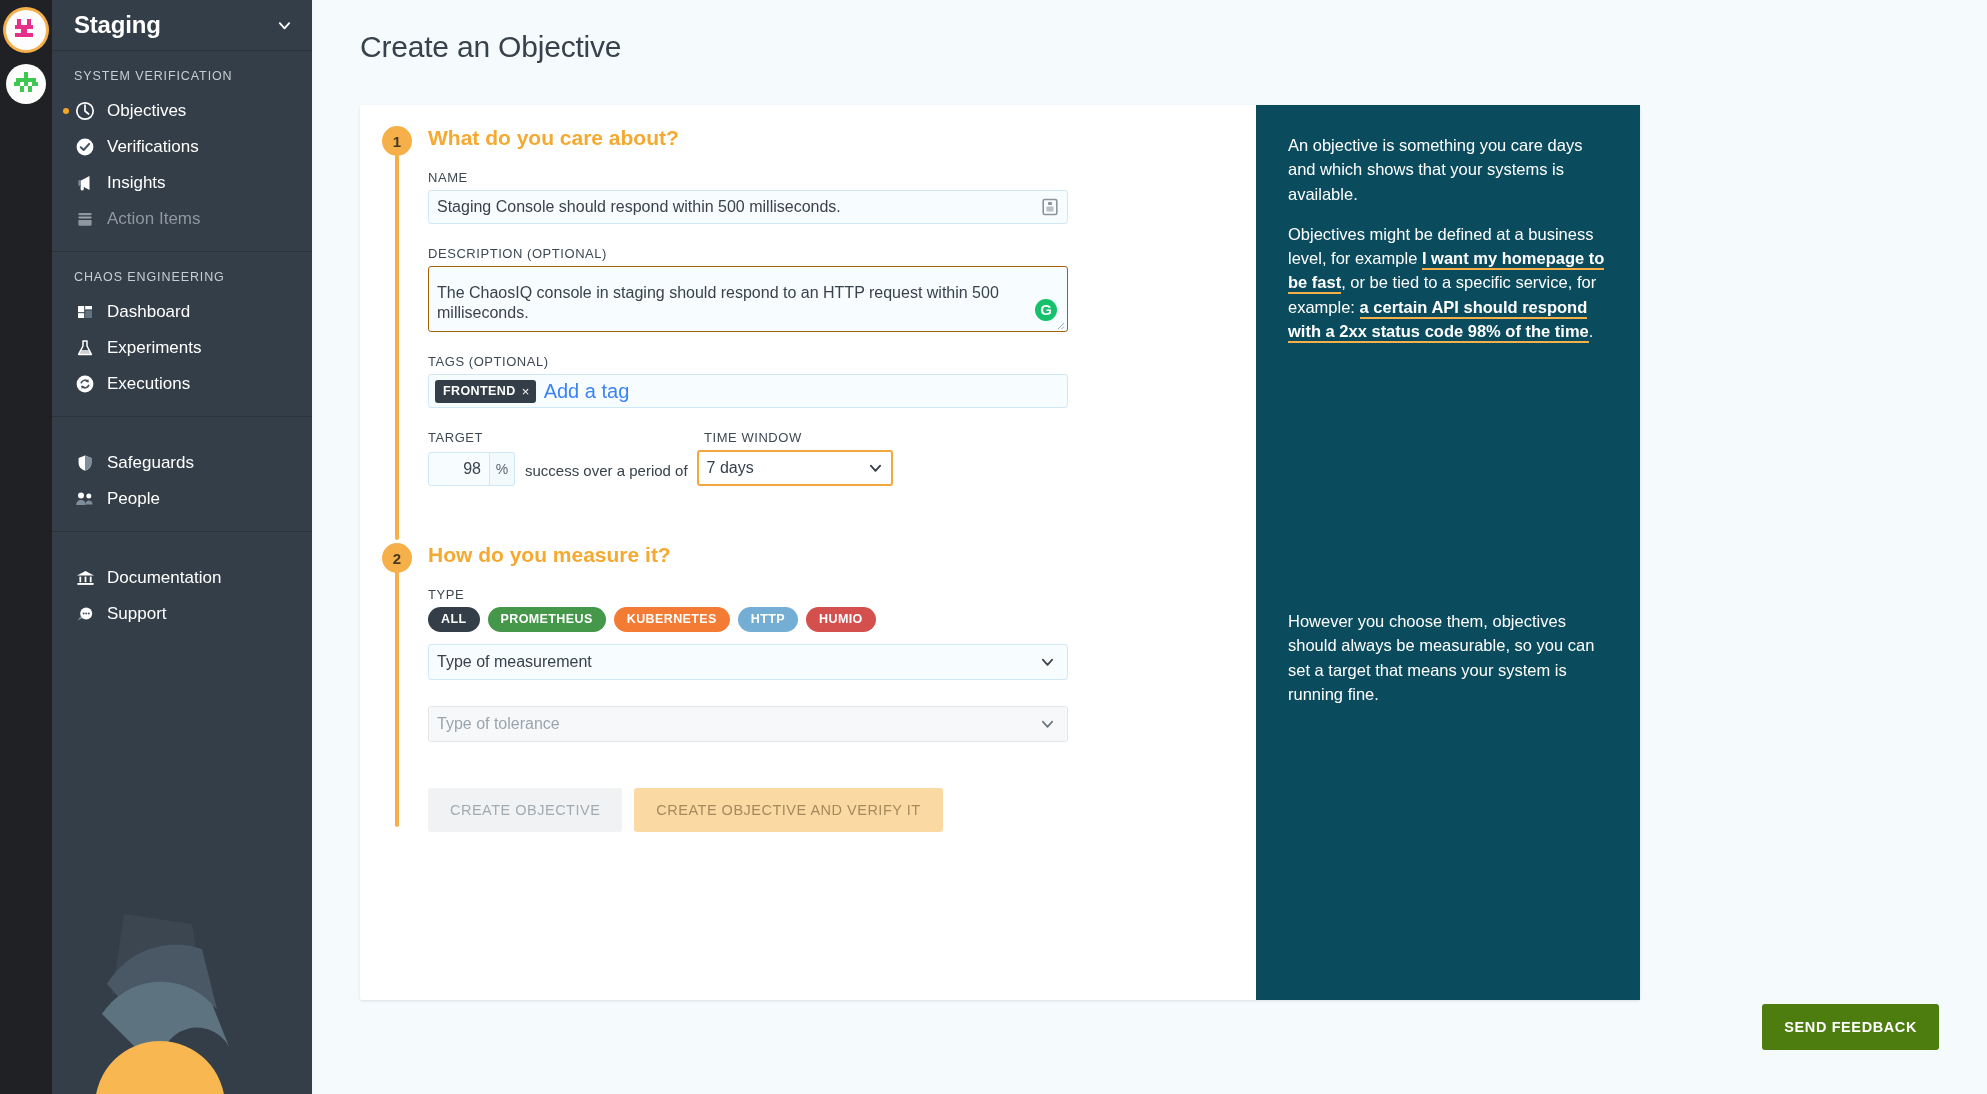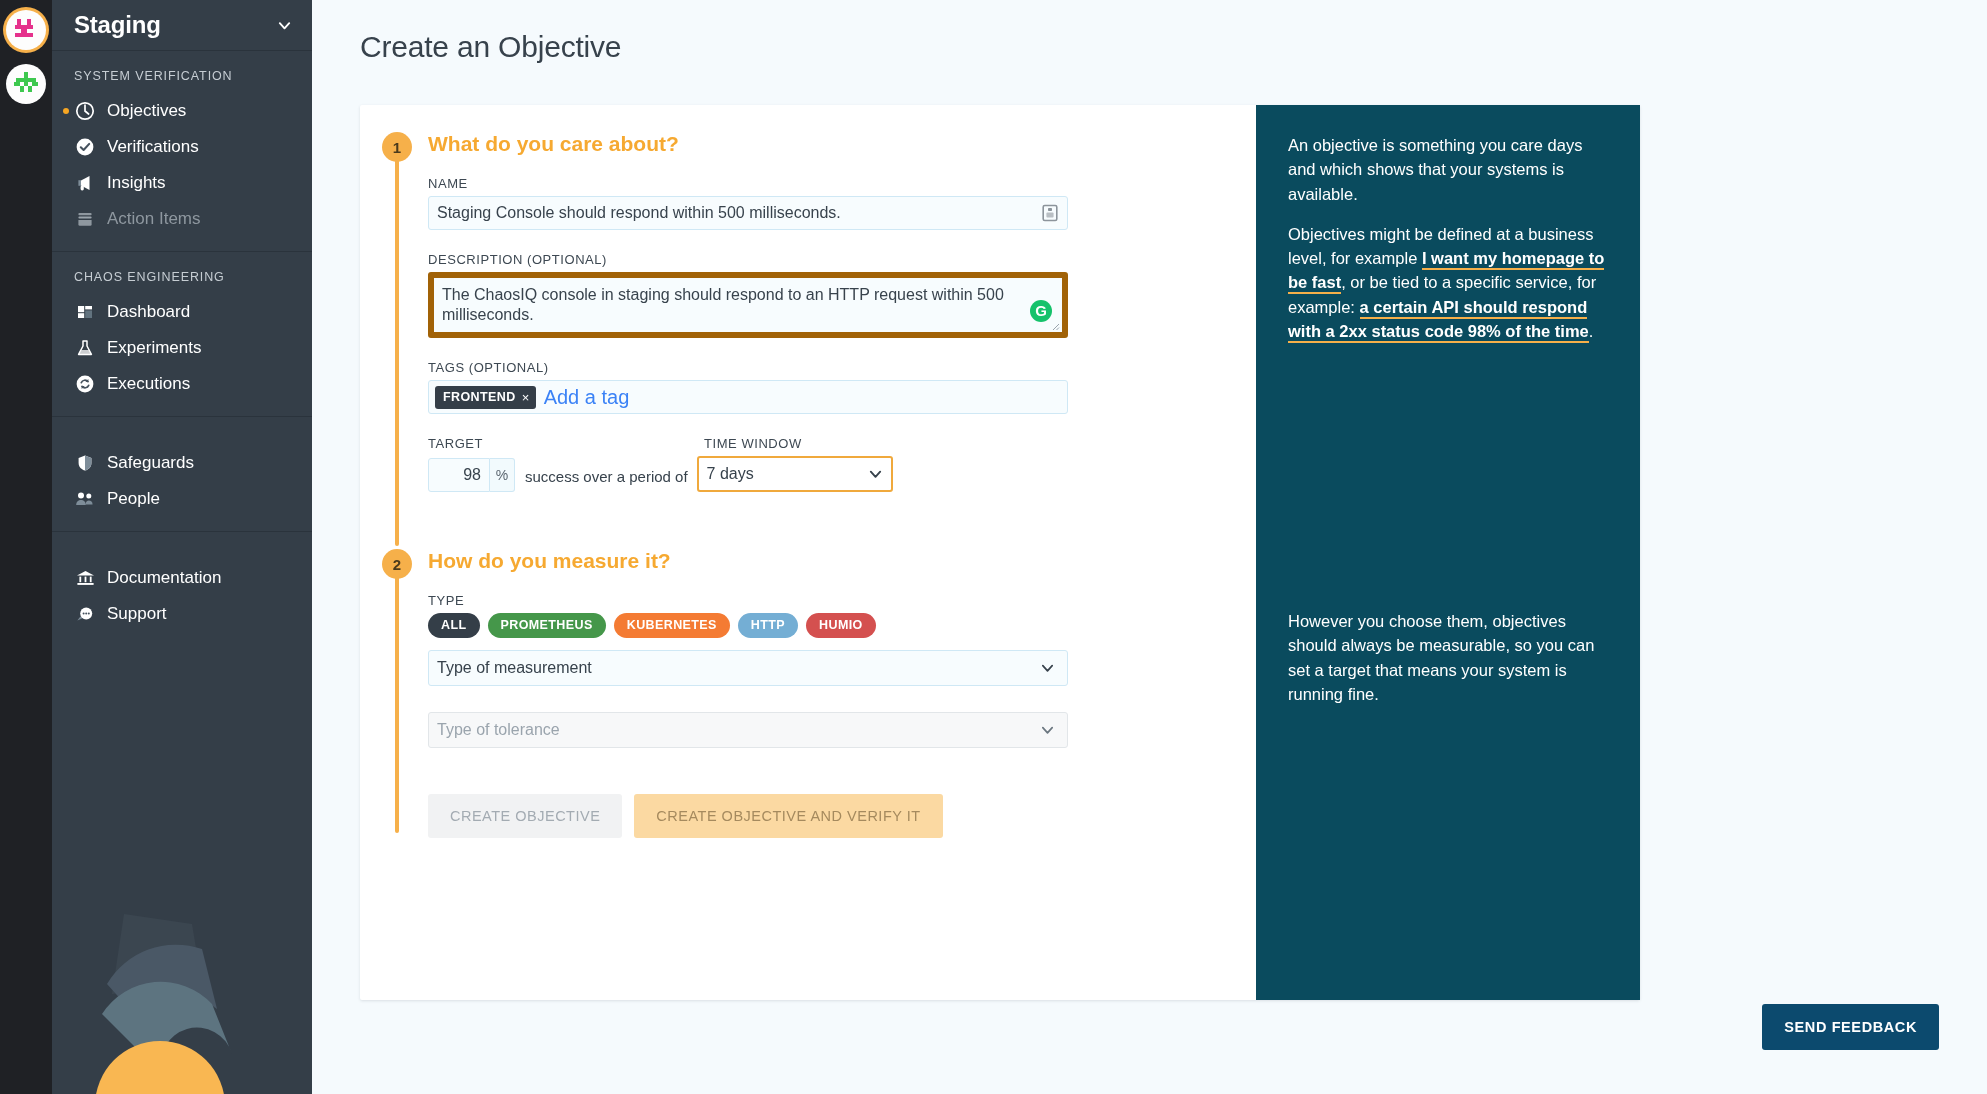--- a/index.html
+++ b/index.html
@@ -105,21 +105,21 @@
     font-size: 15px; font-weight: bold;
     display: flex; align-items: center; justify-content: center;
     z-index: 2;
   }
   .step-rail {
     position: absolute; left: 35px; top: 14px;
     width: 4px; background: #f6b04a; z-index: 1; border-radius: 2px;
   }
   .step-heading {
     font-size: 21px; font-weight: bold; color: #f6a931;
-    margin: 7px 0 20px 0;
+    margin: 1px 0 20px 0;
   }
 
   .field-label {
     font-size: 13px; letter-spacing: .55px; color: #3d4852;
     text-transform: uppercase; margin-bottom: 5px;
   }
   .field-block { margin-bottom: 22px; }
 
   .txt-input {
     width: 640px; height: 34px; border: 1px solid #cfe8f5;
@@ -128,23 +128,23 @@
     font-family: "Liberation Sans", sans-serif;
     display: flex; align-items: center; position: relative;
   }
   .input-wrap { position: relative; width: 640px; }
   .input-adorn {
     position: absolute; right: 10px; top: 50%; transform: translateY(-50%);
     width: 16px; height: 18px;
   }
 
   .txt-area {
-    width: 640px; height: 66px; border: 6px solid #a16207;
+    width: 640px; height: 66px; border: 1px solid #a16207;
     background: #f7fcfe; border-radius: 3px;
-    font-size: 16px; color: #38434d; padding: 7px 8px; line-height: 1.24;
+    font-size: 16px; color: #38434d; padding: 16px 8px; line-height: 1.24;
     position: relative; overflow: hidden;
   }
   .grammarly {
     position: absolute; right: 10px; bottom: 10px;
     width: 22px; height: 22px; border-radius: 50%;
     background: #15c26b; color: #fff; font-size: 15px; font-weight: bold;
     display: flex; align-items: center; justify-content: center;
   }
   .resize-grip { position: absolute; right: 2px; bottom: 1px; width: 9px; height: 9px; }
 
@@ -200,21 +200,21 @@
   .btn-row { display: flex; gap: 12px; padding: 0 0 0 68px; margin-top: 46px; }
   .btn {
     border: none; border-radius: 3px; font-size: 14.5px; letter-spacing: .5px;
     padding: 14px 22px; cursor: pointer; font-family: "Liberation Sans", sans-serif;
   }
   .btn-secondary { background: #f1f2f3; color: #a3abb2; }
   .btn-primary { background: #fbd9a2; color: #a58a5e; }
 
   #send-feedback {
     position: absolute; right: 48px; bottom: 44px;
-    background: #0c4a6e; color: #ffffff; border: none; border-radius: 3px;
+    background: #4d7c0f; color: #ffffff; border: none; border-radius: 3px;
     font-size: 14.5px; letter-spacing: .6px; font-weight: bold;
     padding: 15px 22px; cursor: pointer; font-family: "Liberation Sans", sans-serif;
   }
 </style>
 </head>
 <body>
 
 <div id="app-rail">
   <div class="rail-avatar selected">
     <svg class="pix" width="26" height="22" viewBox="0 0 13 11">

